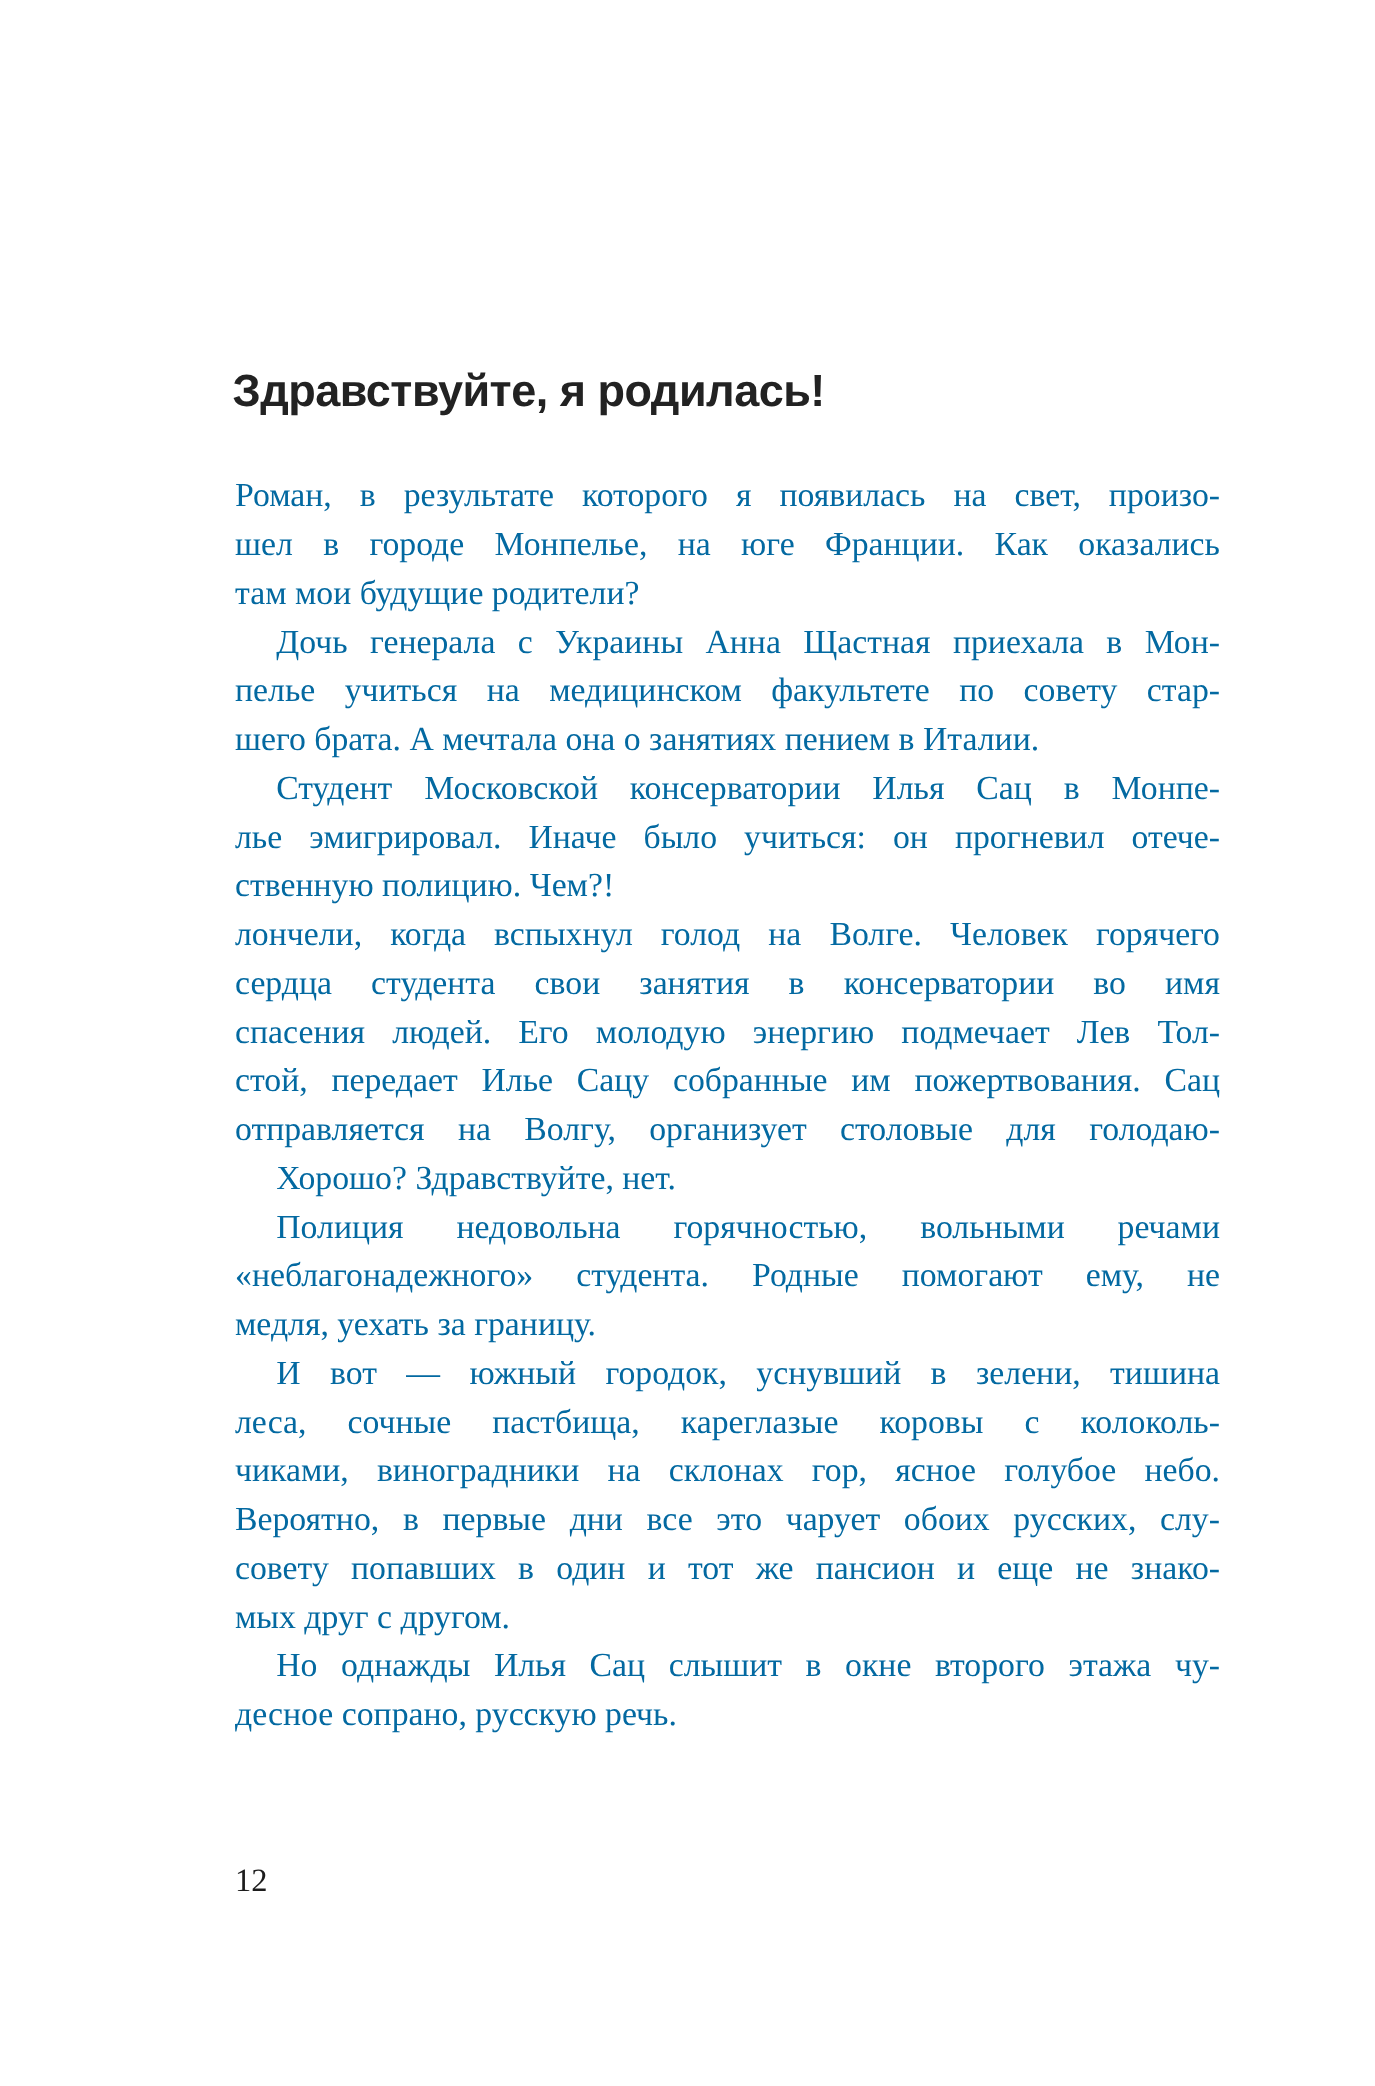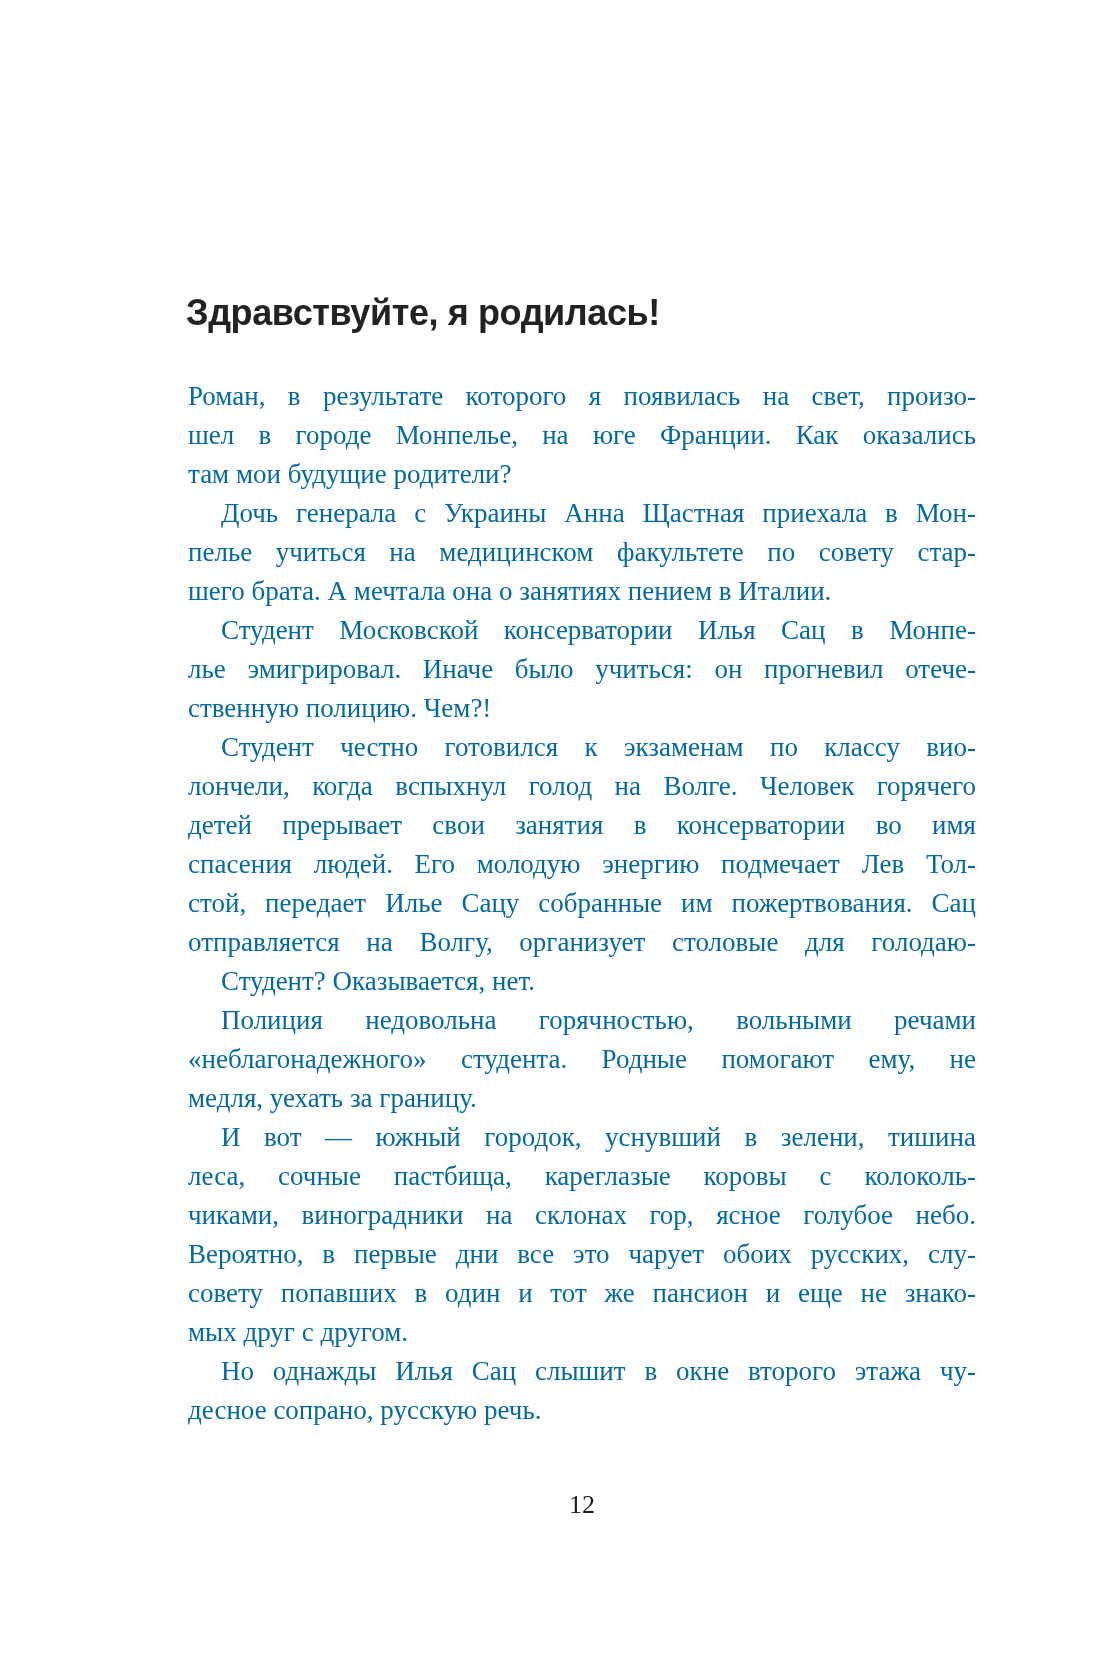--- a/index.html
+++ b/index.html
@@ -49,48 +49,46 @@
     font-family: Liberation Serif, serif;
   }
   .line.indent {
     text-indent: 33px;
   }
   .page-number {
     position: absolute;
     left: 188px;
     top: 1490px;
     width: 788px;
-    text-align: center;
     font-size: 26px;
     color: #1c1c1c;
   }
 </style>
 </head>
 <body>
 
 <div class="book-page">
   <h1 class="chapter-title">Здравствуйте, я родилась!</h1>
 
   <div class="text-block">
       <div class="line">Роман, в результате которого я появилась на свет, произо-</div>
       <div class="line">шел в городе Монпелье, на юге Франции. Как оказались</div>
       <div class="line last">там мои будущие родители?</div>
       <div class="line indent">Дочь генерала с Украины Анна Щастная приехала в Мон-</div>
       <div class="line">пелье учиться на медицинском факультете по совету стар-</div>
       <div class="line last">шего брата. А мечтала она о занятиях пением в Италии.</div>
       <div class="line indent">Студент Московской консерватории Илья Сац в Монпе-</div>
       <div class="line">лье эмигрировал. Иначе было учиться: он прогневил отече-</div>
       <div class="line last">ственную полицию. Чем?!</div>
-      <div class="line indent">Студент честно готовился к экзаменам по классу вио-</div>
       <div class="line">лончели, когда вспыхнул голод на Волге. Человек горячего</div>
-      <div class="line">детей прерывает свои занятия в консерватории во имя</div>
+      <div class="line">сердца студента свои занятия в консерватории во имя</div>
       <div class="line">спасения людей. Его молодую энергию подмечает Лев Тол-</div>
       <div class="line">стой, передает Илье Сацу собранные им пожертвования. Сац</div>
       <div class="line">отправляется на Волгу, организует столовые для голодаю-</div>
-      <div class="line last indent">Студент? Оказывается, нет.</div>
+      <div class="line last indent">Хорошо? Здравствуйте, нет.</div>
       <div class="line indent">Полиция недовольна горячностью, вольными речами</div>
       <div class="line">«неблагонадежного» студента. Родные помогают ему, не</div>
       <div class="line last">медля, уехать за границу.</div>
       <div class="line indent">И вот — южный городок, уснувший в зелени, тишина</div>
       <div class="line">леса, сочные пастбища, кареглазые коровы с колоколь-</div>
       <div class="line">чиками, виноградники на склонах гор, ясное голубое небо.</div>
       <div class="line">Вероятно, в первые дни все это чарует обоих русских, слу-</div>
       <div class="line">совету попавших в один и тот же пансион и еще не знако-</div>
       <div class="line last">мых друг с другом.</div>
       <div class="line indent">Но однажды Илья Сац слышит в окне второго этажа чу-</div>

